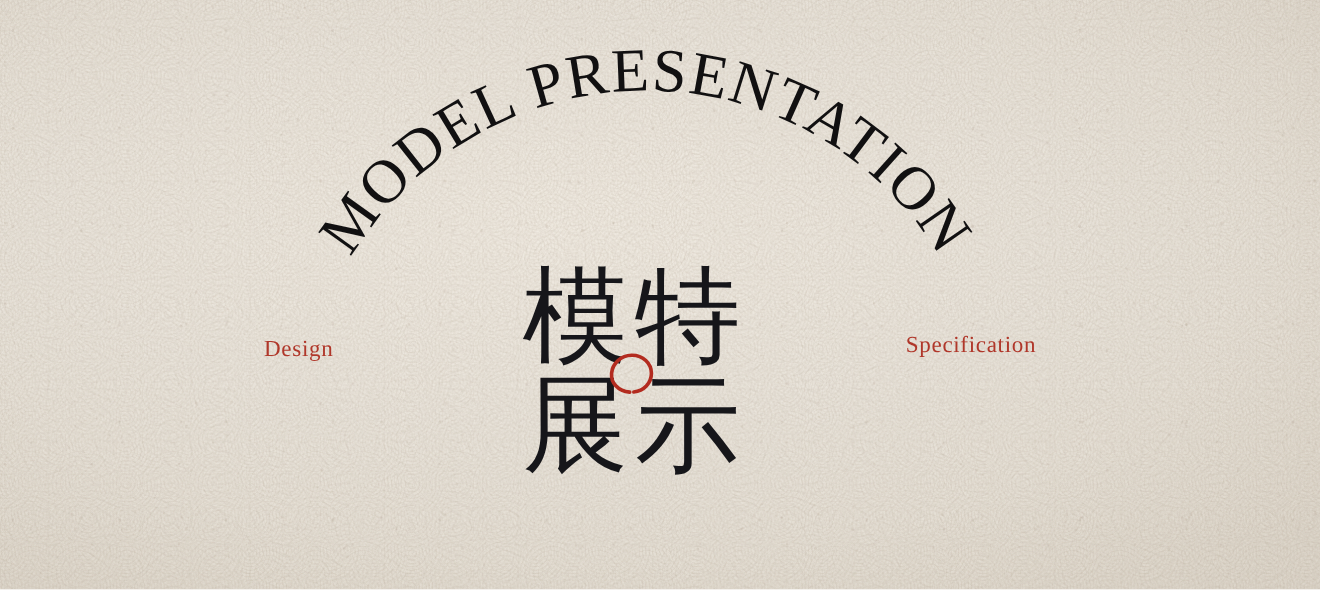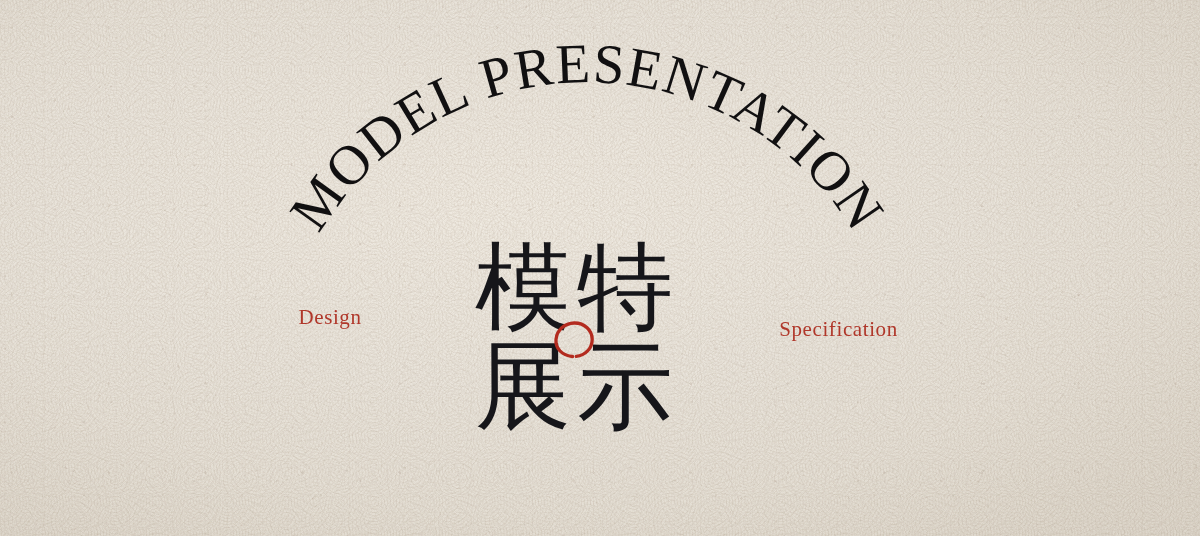--- a/index.html
+++ b/index.html
@@ -127,27 +127,27 @@
     font-family: "Liberation Serif", "DejaVu Serif", serif;
     font-size: 21px;
     line-height: 30px;
     letter-spacing: .6px;
     white-space: nowrap;
   }
   .caption-left {
     left: 240px;
     top: 302px;
     width: 200px;
-    text-align: center;
+    text-align: left;
   }
   .caption-right {
     left: 702px;
-    top: 314px;
+    top: 298px;
     width: 240px;
-    text-align: center;
+    text-align: right;
   }
   .cap-line-1 { display: block; }
   .cap-line-2 { display: block; }
   .caption-left .cap-line-1 { padding-right: 20px; }
   .caption-right .cap-line-1 { padding-left: 33px; }
 </style>
 </head>
 <body>
 
 <div id="poster">

